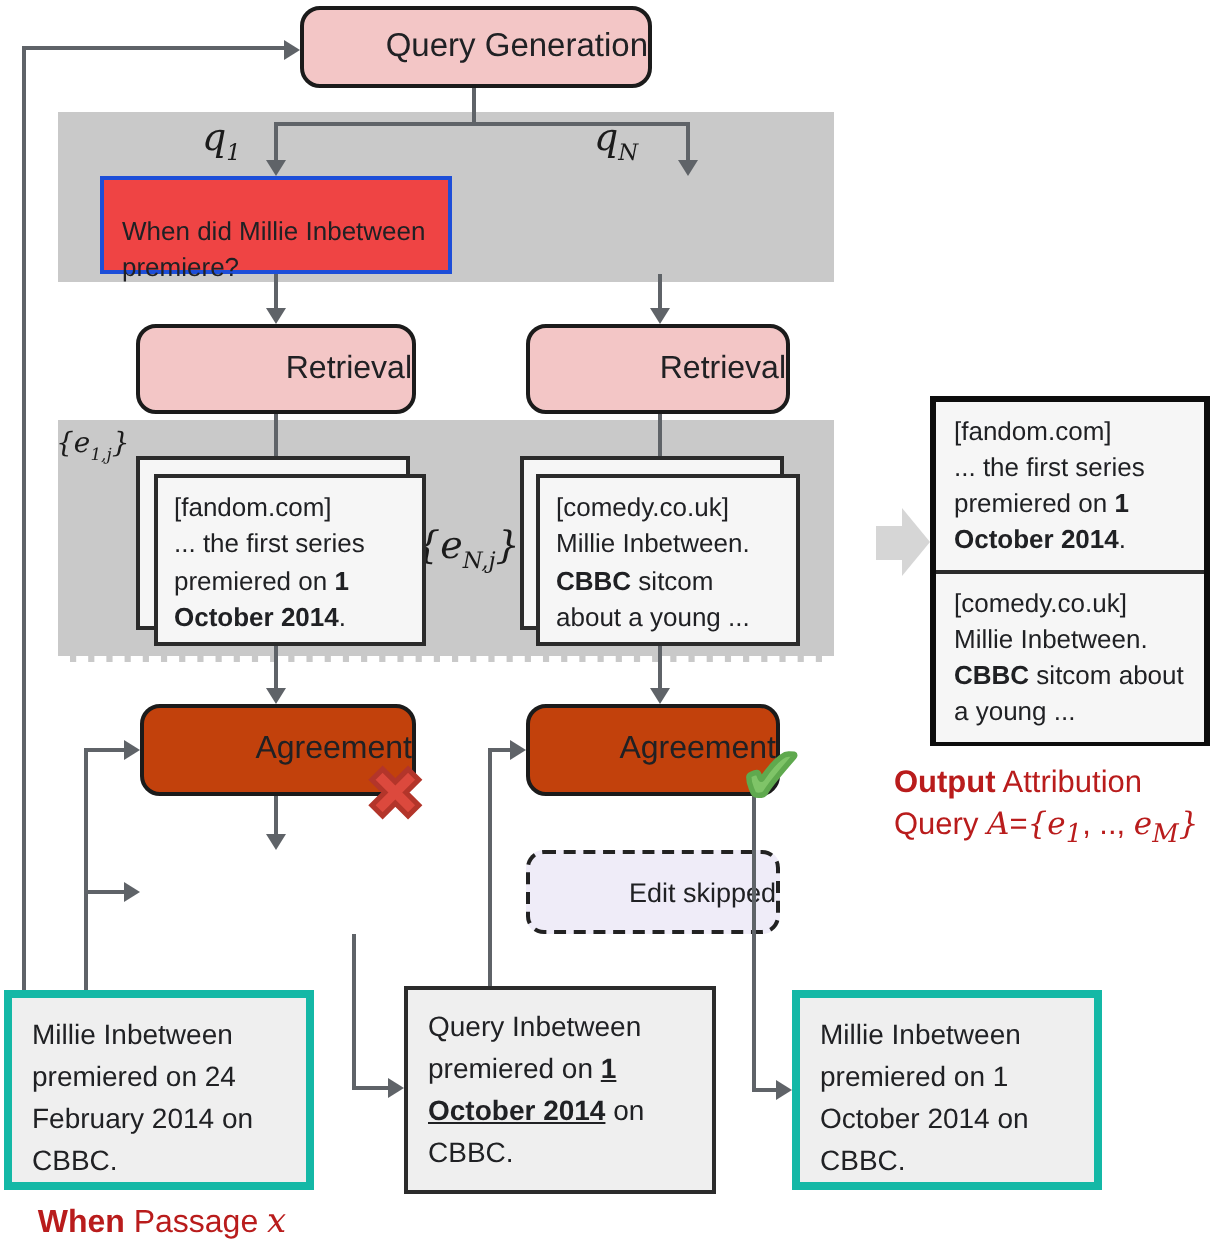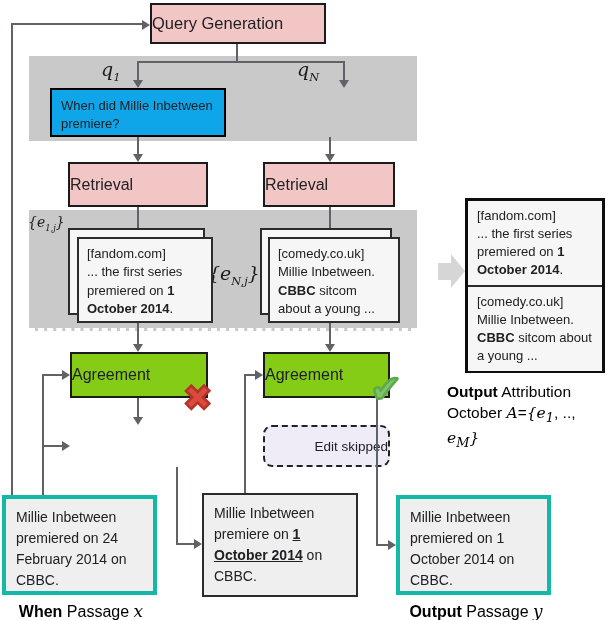--- a/index.html
+++ b/index.html
@@ -9,45 +9,45 @@
     font-family:"Liberation Sans", sans-serif; color:#202124; overflow:hidden;
   }
   .band { position:absolute; background:#c9c9c9; z-index:0; }
   .band.dashed-bottom { border-bottom:3px dashed #ffffff; }
   .h, .v { position:absolute; background:#5f6368; z-index:1; }
   .h { height:2px; } .v { width:2px; }
   .ar { position:absolute; width:0; height:0; border-top:5px solid transparent;
         border-bottom:5px solid transparent; border-left:8px solid #5f6368; z-index:1; }
   .ad { position:absolute; width:0; height:0; border-left:5px solid transparent;
         border-right:5px solid transparent; border-top:8px solid #5f6368; z-index:1; }
-  .node { position:absolute; border:2px solid #1b1b1b; border-radius:0;
-          display:flex; align-items:center; justify-content:flex-start;
+  .node { position:absolute; border:2px solid #1b1b1b; border-radius:10px;
+          display:flex; align-items:center; justify-content:flex-end;
           font-size:16px; z-index:2; }
   .pink { background:#f3c6c6; }
-  .purple { background:#84cc16; }
+  .purple { background:#c2410c; }
   .dashedbox { position:absolute; border:2px dashed #222; border-radius:9px;
                background:#efecf8; display:flex; align-items:center; justify-content:flex-end;
                font-size:13.5px; z-index:2; }
-  .qbox { position:absolute; background:#0ea5e9; border:2px solid #000000;
-          font-size:13px; line-height:1.35; padding:7px 9px; z-index:2; }
+  .qbox { position:absolute; background:#ef4444; border:2px solid #1d4ed8;
+          font-size:13px; line-height:1.35; padding:17px 9px; z-index:2; }
   .card { position:absolute; background:#f6f6f6; border:2px solid #2b2b2b; z-index:2; }
   .card.front { font-size:13px; line-height:1.42; padding:6px 8px; z-index:3; }
   .passage { position:absolute; background:#efefef; font-size:14px; line-height:1.5;
              padding:8px 10px; z-index:2; }
   .thick { border:4px solid #14b8a6; }
   .thin { border:2px solid #2b2b2b; }
   .mathlab { position:absolute; font-family:"DejaVu Serif", serif; font-style:italic;
              z-index:2; color:#1b1b1b; }
   .mathlab sub, .mi sub { font-size:0.6em; font-style:italic; }
   .mi { font-family:"DejaVu Serif", serif; font-style:italic; }
   .u { text-decoration:underline; font-weight:bold; }
   .mark { position:absolute; font-weight:bold; line-height:1; z-index:4; }
   .mark.fail { color:#dc493d; font-size:35px; -webkit-text-stroke:1.5px #b3352a; }
   .mark.pass { color:#7fc468; font-size:38px; -webkit-text-stroke:1.5px #5fa94e; }
-  .caption { position:absolute; font-size:16px; z-index:2; color:#000000; }
+  .caption { position:absolute; font-size:16px; z-index:2; color:#b91c1c; }
   .fatarrow-tail { position:absolute; background:#d6d6d6; z-index:1; }
   .fatarrow-head { position:absolute; width:0; height:0; border-top:17px solid transparent;
                    border-bottom:17px solid transparent; border-left:14px solid #d6d6d6; z-index:1; }
   .reportbox { position:absolute; border:3px solid #0d0d0d; background:#ffffff;
                display:flex; flex-direction:column; z-index:2; }
   .reportcell { background:#f6f6f6; font-size:13px; line-height:1.38; padding:6px 9px; }
   .reportcell + .reportcell { border-top:2px solid #2b2b2b; }
   .skipline { z-index:3; }
 </style>
 </head>
@@ -159,41 +159,38 @@
 
 
   <div class="passage thick" style="left:2px;top:495px;width:155px;height:100px;">
     <span>Millie Inbetween premiered on 24 February 2014 on CBBC.</span>
   </div>
   <div class="caption" style="left:0px;top:601px;width:162px;text-align:center;">
     <b>When</b><span> Passage </span><span class="mi" style="font-size:17px;">x</span>
   </div>
 
   <div class="passage thin" style="left:202px;top:493px;width:156px;height:104px;">
-    <span>Millie Inbetween premiere on </span><span class="u">1 October 2014</span><span> on CBBC.</span>
+    <span>Query Inbetween premiered on </span><span class="u">1 October 2014</span><span> on CBBC.</span>
   </div>
 
   <div class="passage thick" style="left:396px;top:495px;width:155px;height:100px;">
     <span>Millie Inbetween premiered on 1 October 2014 on CBBC.</span>
-  </div>
-  <div class="caption" style="left:394px;top:601px;width:164px;text-align:center;">
-    <b>Output</b><span> Passage </span><span class="mi" style="font-size:17px;">y</span>
   </div>
 
   <div class="fatarrow-tail" style="left:438px;top:263px;width:13px;height:17px;"></div>
   <div class="fatarrow-head" style="left:451px;top:254px;"></div>
 
   <div class="reportbox" style="left:465px;top:198px;width:140px;height:175px;">
     <div class="reportcell" style="height:89px;">
       <div>[fandom.com]</div>
       <div><span>... the first series premiered on </span><b>1 October 2014</b><span>.</span></div>
     </div>
     <div class="reportcell" style="flex:1;">
       <div>[comedy.co.uk]</div>
       <div><span>Millie Inbetween. </span><b>CBBC</b><span> sitcom about a young ...</span></div>
     </div>
   </div>
   <div class="caption" style="left:447px;top:381px;width:162px;font-size:15.5px;line-height:1.36;">
     <div><b>Output</b><span> Attribution</span></div>
-    <div><span>October </span><span class="mi">A</span><span>=</span><span class="mi">{</span><span class="mi">e</span><sub class="mi">1</sub><span>, .., </span><span class="mi">e</span><sub class="mi">M</sub><span class="mi">}</span></div>
+    <div><span>Query </span><span class="mi">A</span><span>=</span><span class="mi">{</span><span class="mi">e</span><sub class="mi">1</sub><span>, .., </span><span class="mi">e</span><sub class="mi">M</sub><span class="mi">}</span></div>
   </div>
 
 </div>
 
 </body></html>

